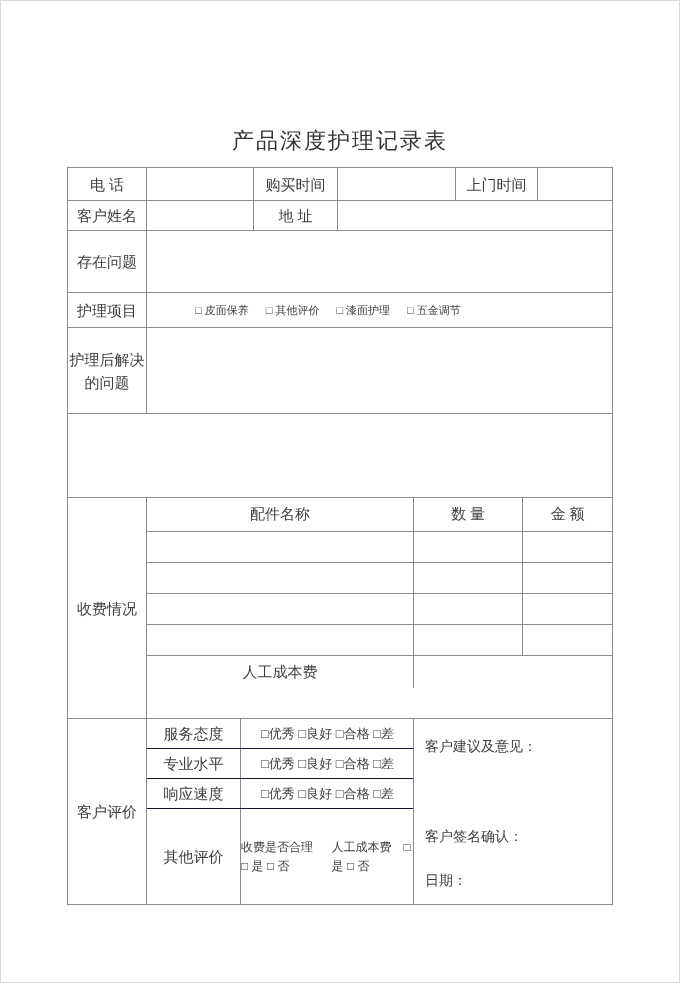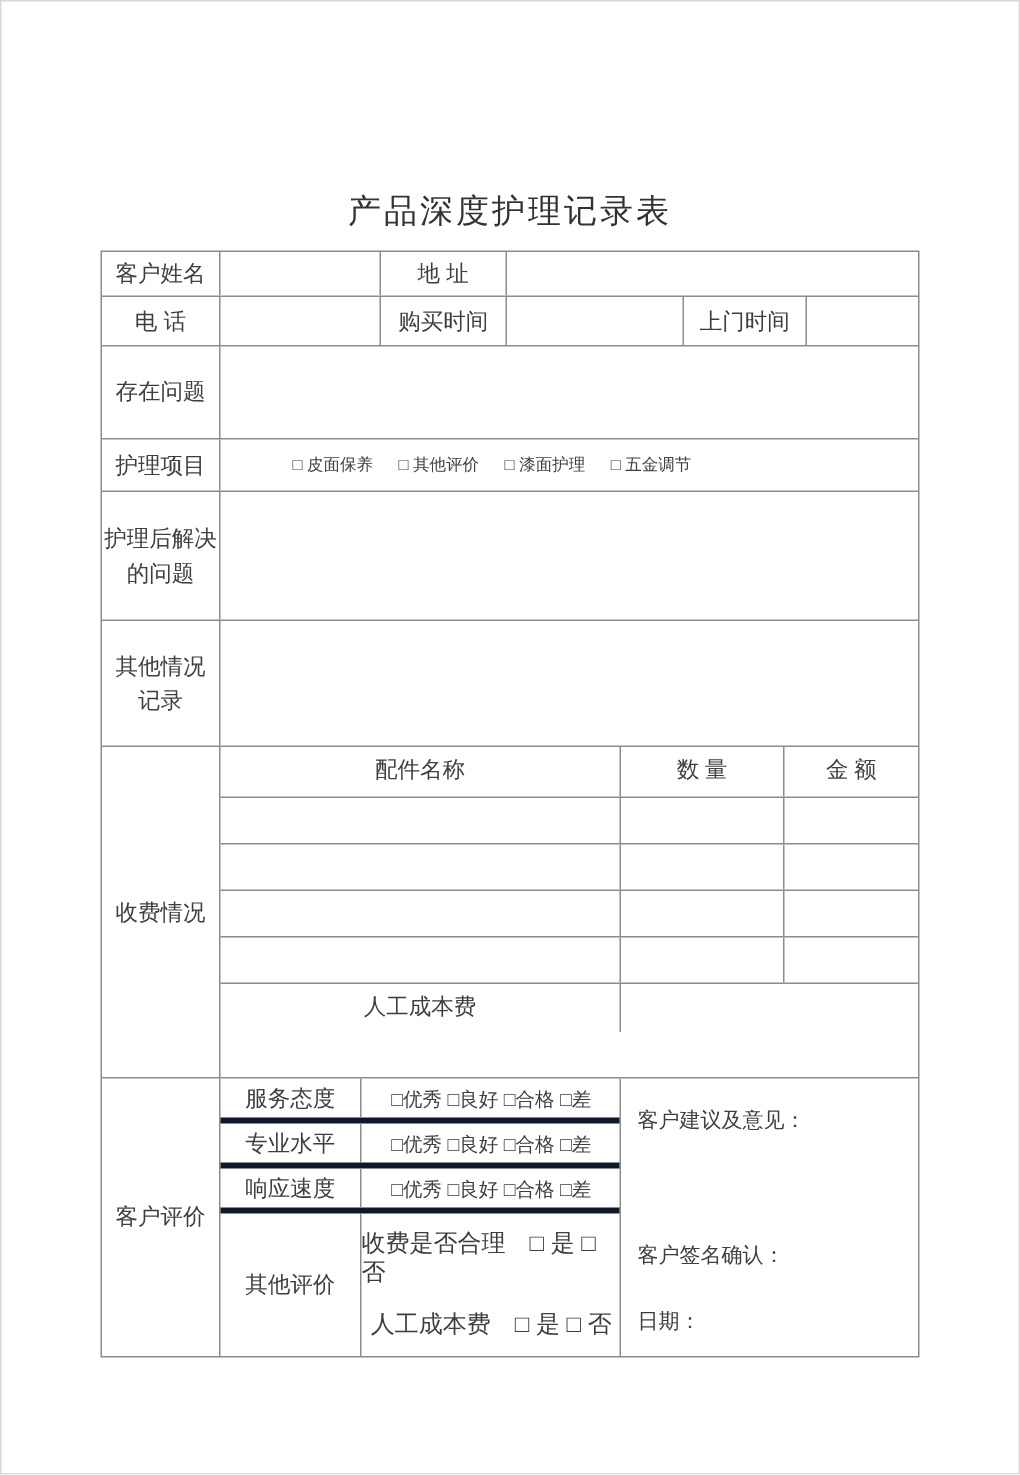--- a/index.html
+++ b/index.html
@@ -34,57 +34,57 @@
   
   .opts{justify-content:flex-start;padding-left:48px;font-size:11px;}
   .opts span{margin-right:17px;}
   
   .w-parts{width:267px;}
   .w-qty{width:109px;}
   .w-amt{width:89px;}
   .w-val{width:198px;}
   
   .evalL{width:267px;display:flex;flex-direction:column;box-sizing:border-box;border-right:1px solid #8c8c8c;}
-  .er{display:flex;flex:none;box-sizing:border-box;border-bottom:4px solid #0f172a;}
+  .er{display:flex;flex:none;box-sizing:border-box;border-bottom:1px solid #0f172a;}
   .er:last-child{border-bottom:none;}
   .w-crit{width:94px;}
   .w-rate{width:173px;border-right:none;}
   .rate{font-size:13px;}
   .other-opts{
-    flex-direction:column;justify-content:space-between;align-items:center;
-    padding:11px 0;font-size:16px;
+    flex-direction:row;justify-content:space-between;align-items:center;
+    padding:11px 0;font-size:12px;
   }
   .sign{position:relative;width:198px;display:block;}
   .sign .abs{position:absolute;left:11px;font-size:14px;white-space:nowrap;}
   .abs.a1{top:18px;}
   .abs.a2{top:108px;}
   .abs.a3{top:152px;}
 </style>
 </head>
 <body>
 
 <div class="page">
   <div class="title">产品深度护理记录表</div>
 
   <div class="form">
 
-    <div class="r" style="height:30px">
-      <div class="c lblcol">客户姓名</div>
-      <div class="c" style="width:107px"></div>
-      <div class="c" style="width:84px">地 址</div>
-      <div class="c" style="width:274px"></div>
-    </div>
-
     <div class="r" style="height:33px">
       <div class="c lblcol">电 话</div>
       <div class="c" style="width:107px"></div>
       <div class="c" style="width:84px">购买时间</div>
       <div class="c" style="width:118px"></div>
       <div class="c" style="width:82px">上门时间</div>
       <div class="c" style="width:74px"></div>
+    </div>
+
+    <div class="r" style="height:30px">
+      <div class="c lblcol">客户姓名</div>
+      <div class="c" style="width:107px"></div>
+      <div class="c" style="width:84px">地 址</div>
+      <div class="c" style="width:274px"></div>
     </div>
 
     <div class="r" style="height:62px">
       <div class="c lblcol">存在问题</div>
       <div class="c" style="width:465px"></div>
     </div>
 
     <div class="r" style="height:35px">
       <div class="c lblcol">护理项目</div>
       <div class="c opts" style="width:465px">
@@ -99,26 +99,20 @@
       <div class="c lblcol">
         <div class="two-line">
           <span>护理后解决</span>
           <span>的问题</span>
         </div>
       </div>
       <div class="c" style="width:465px"></div>
     </div>
 
     <div class="r" style="height:84px">
-      <div class="c lblcol">
-        <div class="two-line">
-          <span>其他情况</span>
-          <span>记录</span>
-        </div>
-      </div>
       <div class="c" style="width:465px"></div>
     </div>
 
     <div class="r" style="height:221px">
       <div class="c lblcol">收费情况</div>
       <div class="sub">
         <div class="sr" style="height:34px">
           <div class="c w-parts">配件名称</div>
           <div class="c w-qty">数 量</div>
           <div class="c w-amt">金 额</div>

